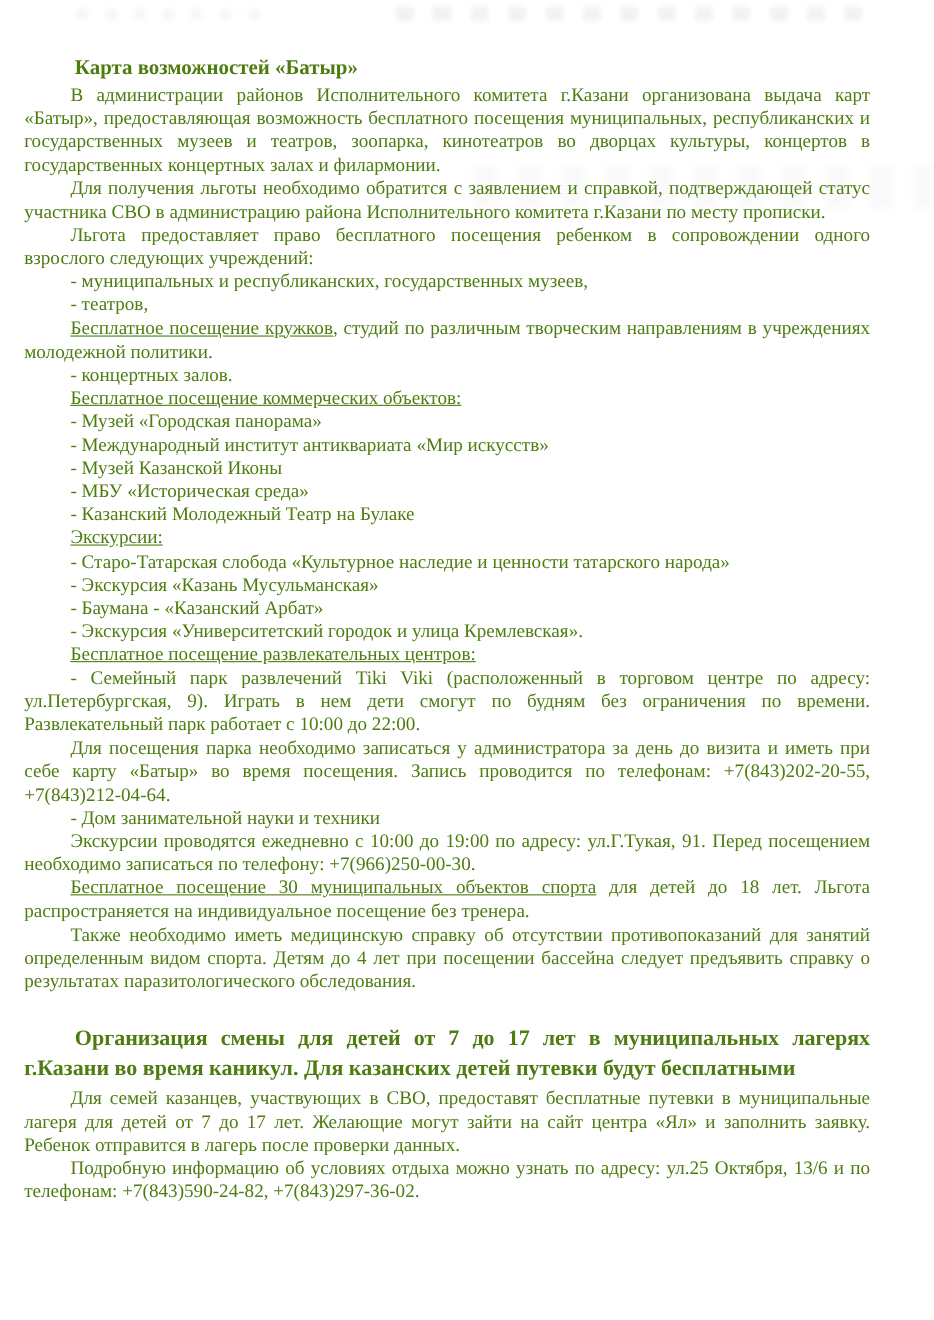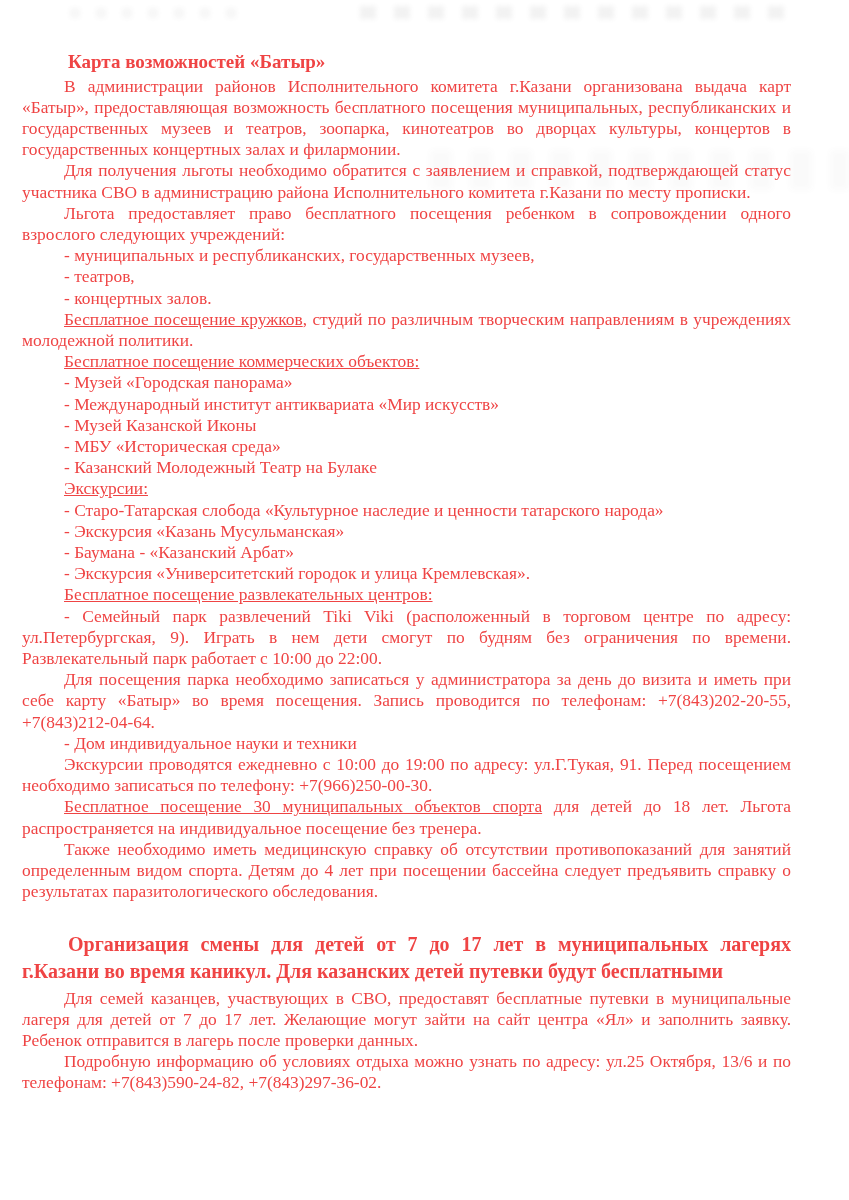--- a/index.html
+++ b/index.html
@@ -20,21 +20,21 @@
     position: absolute;
     left: 22px;
     top: 50px;
     width: 769px;
   }
   .para {
     font-size: 17.4px;
     line-height: 21.2px;
     text-align: justify;
     text-indent: 42px;
-    color: #ef4444;
+    color: #4d7c0f;
   }
   .para.title {
     font-size: 19px;
     line-height: 23.5px;
     font-weight: bold;
     text-indent: 46px;
     margin-bottom: 2px;
   }
   .para.heading {
     font-size: 20px;
@@ -78,37 +78,37 @@
   <div class="scan-artifact artifact-top"></div>
   <div class="scan-artifact artifact-top-left"></div>
   <div class="scan-artifact artifact-right"></div>
   <div class="content" id="doc-content">
       <p class="para title"><span class="bold">Карта возможностей «Батыр»</span></p>
       <p class="para paragraph"><span>В администрации районов Исполнительного комитета г.Казани организована выдача карт «Батыр», предоставляющая возможность бесплатного посещения муниципальных, республиканских и государственных музеев и театров, зоопарка, кинотеатров во дворцах культуры, концертов в государственных концертных залах и филармонии.</span></p>
       <p class="para paragraph"><span>Для получения льготы необходимо обратится с заявлением и справкой, подтверждающей статус участника СВО в администрацию района Исполнительного комитета г.Казани по месту прописки.</span></p>
       <p class="para paragraph"><span>Льгота предоставляет право бесплатного посещения ребенком в сопровождении одного взрослого следующих учреждений:</span></p>
       <p class="para paragraph"><span>- муниципальных и республиканских, государственных музеев,</span></p>
       <p class="para paragraph"><span>- театров,</span></p>
+      <p class="para paragraph"><span class="underline">Бесплатное посещение кружков</span><span>, студий по различным творческим направлениям в учреждениях молодежной политики.</span></p>
       <p class="para paragraph"><span>- концертных залов.</span></p>
-      <p class="para paragraph"><span class="underline">Бесплатное посещение кружков</span><span>, студий по различным творческим направлениям в учреждениях молодежной политики.</span></p>
       <p class="para paragraph"><span class="underline">Бесплатное посещение коммерческих объектов:</span></p>
       <p class="para paragraph"><span>- Музей «Городская панорама»</span></p>
       <p class="para paragraph"><span>- Международный институт антиквариата «Мир искусств»</span></p>
       <p class="para paragraph"><span>- Музей Казанской Иконы</span></p>
       <p class="para paragraph"><span>- МБУ «Историческая среда»</span></p>
       <p class="para paragraph"><span>- Казанский Молодежный Театр на Булаке</span></p>
       <p class="para paragraph"><span class="underline">Экскурсии:</span></p>
       <p class="para paragraph"><span>- Старо-Татарская слобода «Культурное наследие и ценности татарского народа»</span></p>
       <p class="para paragraph"><span>- Экскурсия «Казань Мусульманская»</span></p>
       <p class="para paragraph"><span>- Баумана - «Казанский Арбат»</span></p>
       <p class="para paragraph"><span>- Экскурсия «Университетский городок и улица Кремлевская».</span></p>
       <p class="para paragraph"><span class="underline">Бесплатное посещение развлекательных центров:</span></p>
       <p class="para paragraph"><span>- Семейный парк развлечений Tiki Viki (расположенный в торговом центре по адресу: ул.Петербургская, 9). Играть в нем дети смогут по будням без ограничения по времени. Развлекательный парк работает с 10:00 до 22:00.</span></p>
       <p class="para paragraph"><span>Для посещения парка необходимо записаться у администратора за день до визита и иметь при себе карту «Батыр» во время посещения. Запись проводится по телефонам: +7(843)202-20-55, +7(843)212-04-64.</span></p>
-      <p class="para paragraph"><span>- Дом индивидуальное науки и техники</span></p>
+      <p class="para paragraph"><span>- Дом занимательной науки и техники</span></p>
       <p class="para paragraph"><span>Экскурсии проводятся ежедневно с 10:00 до 19:00 по адресу: ул.Г.Тукая, 91. Перед посещением необходимо записаться по телефону: +7(966)250-00-30.</span></p>
       <p class="para paragraph"><span class="underline">Бесплатное посещение 30 муниципальных объектов спорта</span><span> для детей до 18 лет. Льгота распространяется на индивидуальное посещение без тренера.</span></p>
       <p class="para paragraph"><span>Также необходимо иметь медицинскую справку об отсутствии противопоказаний для занятий определенным видом спорта. Детям до 4 лет при посещении бассейна следует предъявить справку о результатах паразитологического обследования.</span></p>
       <p class="para heading"><span class="bold">Организация смены для детей от 7 до 17 лет в муниципальных лагерях г.Казани во время каникул. Для казанских детей путевки будут бесплатными</span></p>
       <p class="para paragraph"><span>Для семей казанцев, участвующих в СВО, предоставят бесплатные путевки в муниципальные лагеря для детей от 7 до 17 лет. Желающие могут зайти на сайт центра «Ял» и заполнить заявку. Ребенок отправится в лагерь после проверки данных.</span></p>
       <p class="para paragraph"><span>Подробную информацию об условиях отдыха можно узнать по адресу: ул.25 Октября, 13/6 и по телефонам: +7(843)590-24-82, +7(843)297-36-02.</span></p>
     </div>
 </div>
 
 </body></html>

